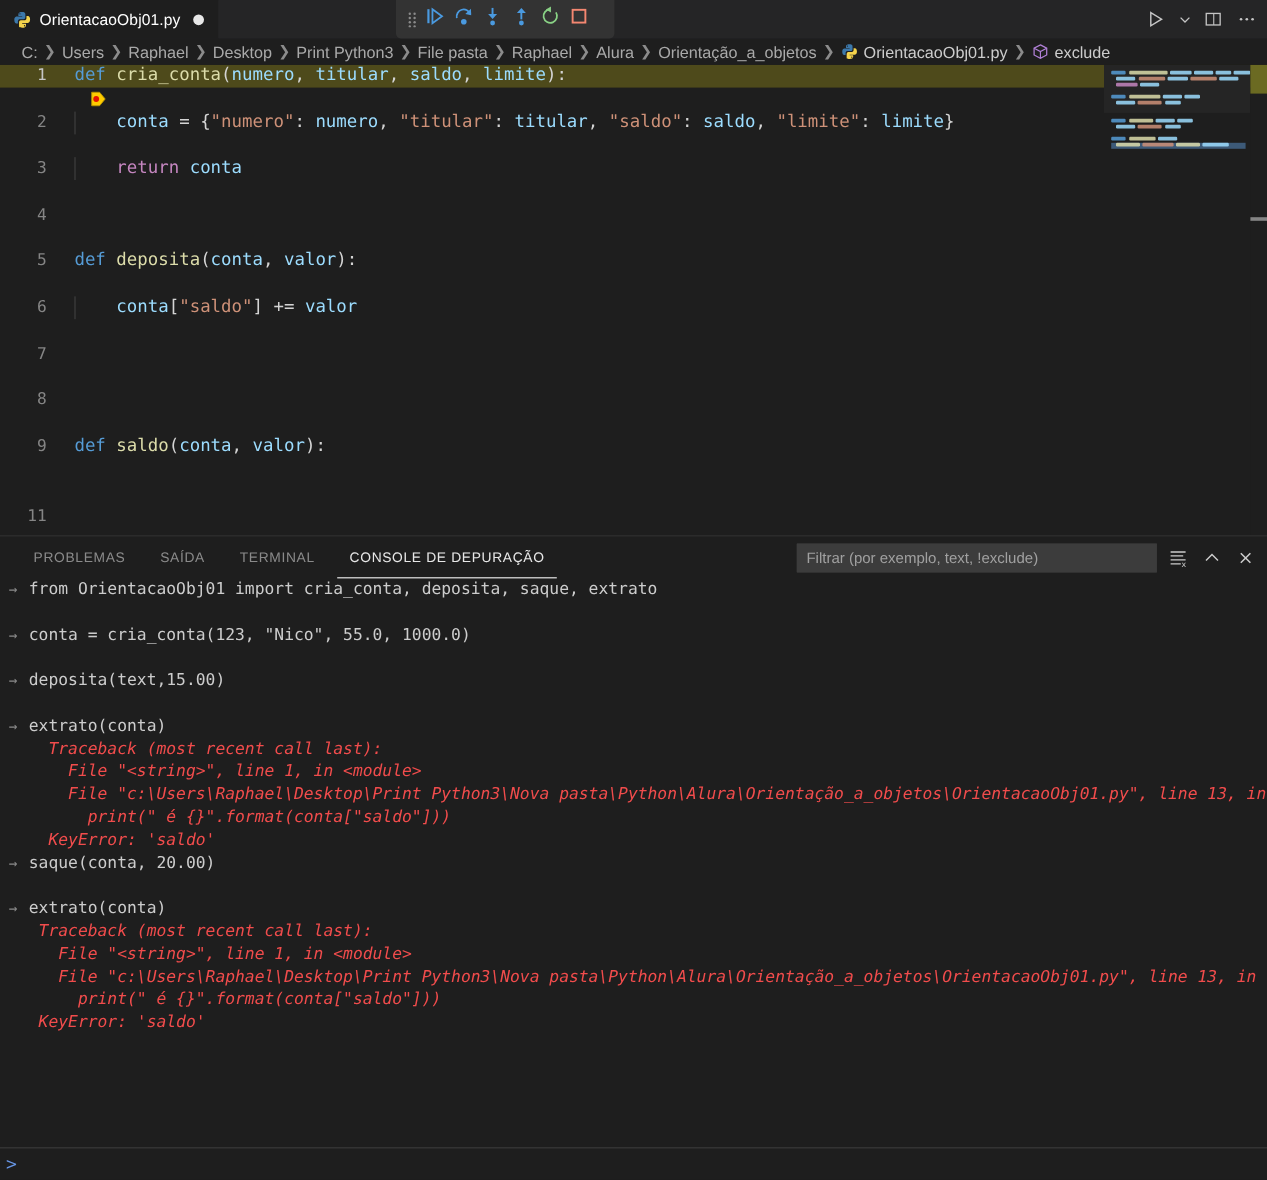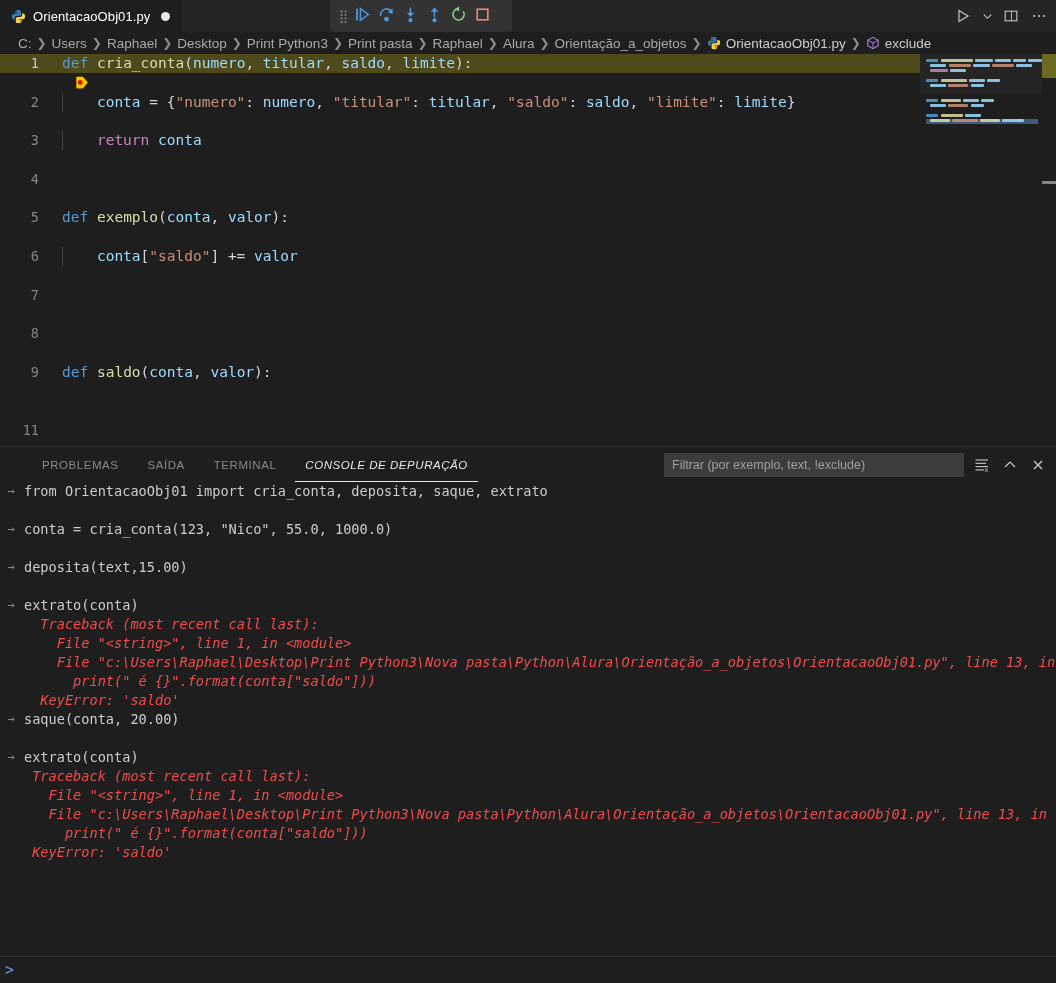--- a/index.html
+++ b/index.html
@@ -142,29 +142,29 @@
   
   .panel {
     position: absolute; left: 0; right: 0; top: 446px; bottom: 0;
     background: #1e1e1e;
     border-top: 1px solid #303030;
   }
   .panel-header {
     height: 35px; display: flex; align-items: center;
     position: relative;
   }
-  .ptabs { display: flex; align-items: stretch; height: 35px; padding-left: 32px; }
+  .ptabs { display: flex; align-items: stretch; height: 35px; padding-left: 18px; }
   .ptab {
     display: flex; align-items: center;
     font-size: 11.5px; letter-spacing: .55px;
     color: #8a8a8a; text-transform: uppercase;
     padding: 0 10px; margin-right: 9px;
     position: relative;
   }
-  .ptab.active { color: #e7e7e7; font-style: italic; }
+  .ptab.active { color: #e7e7e7; }
   .ptab.active::after {
     content: ""; position: absolute; left: 0; right: 0; bottom: 0;
     height: 1px; background: #e7e7e7;
   }
   .panel-actions {
     position: absolute; right: 8px; top: 0; height: 35px;
     display: flex; align-items: center; gap: 8px;
   }
   .filter-input {
     width: 300px; height: 24px;
@@ -323,21 +323,21 @@
   <span class="crumb">C:</span>
   <span class="sep">❯</span>
   <span class="crumb">Users</span>
   <span class="sep">❯</span>
   <span class="crumb">Raphael</span>
   <span class="sep">❯</span>
   <span class="crumb">Desktop</span>
   <span class="sep">❯</span>
   <span class="crumb">Print Python3</span>
   <span class="sep">❯</span>
-  <span class="crumb">Print pasta</span>
+  <span class="crumb">File pasta</span>
   <span class="sep">❯</span>
   <span class="crumb">Raphael</span>
   <span class="sep">❯</span>
   <span class="crumb">Alura</span>
   <span class="sep">❯</span>
   <span class="crumb">Orientação_a_objetos</span>
   <span class="sep">❯</span>
   <span class="crumb-ico">
     <svg width="14" height="14" viewBox="0 0 16 16">
       <path fill="#3c78aa" d="M7.9 1c-1.9 0-3.3.4-3.3 2v1.6h3.4v.5H3.3S1 4.9 1 8.1c0 3.2 2 3.1 2 3.1h1.2V9.5s-.1-2 1.9-2h2.8s1.9 0 1.9-1.8V3.1S11.1 1 7.9 1zM6 2.1c.3 0 .6.3.6.6s-.3.6-.6.6-.6-.3-.6-.6.3-.6.6-.6z"></path>
@@ -381,21 +381,21 @@
       <span class="txt">    <span class="t-kw2">return</span> <span class="t-var">conta</span></span>
     </div>
 
     <div class="line" style="top:57.9px;">
       <span class="gutter">4</span>
       <span class="txt"></span>
     </div>
 
     <div class="line" style="top:77.2px;">
       <span class="gutter">5</span>
-      <span class="txt"><span class="t-kw">def</span> <span class="t-fn">exemplo</span><span class="t-punc">(</span><span class="t-param">conta</span><span class="t-punc">,</span> <span class="t-param">valor</span><span class="t-punc">):</span></span>
+      <span class="txt"><span class="t-kw">def</span> <span class="t-fn">deposita</span><span class="t-punc">(</span><span class="t-param">conta</span><span class="t-punc">,</span> <span class="t-param">valor</span><span class="t-punc">):</span></span>
     </div>
 
     <div class="line" style="top:96.5px;">
       <span class="gutter">6</span>
       <span class="indent-guide"></span>
       <span class="txt">    <span class="t-var">conta</span><span class="t-punc">[</span><span class="t-str">"saldo"</span><span class="t-punc">]</span> <span class="t-op">+=</span> <span class="t-var">valor</span></span>
     </div>
 
     <div class="line" style="top:115.8px;">
       <span class="gutter">7</span>

